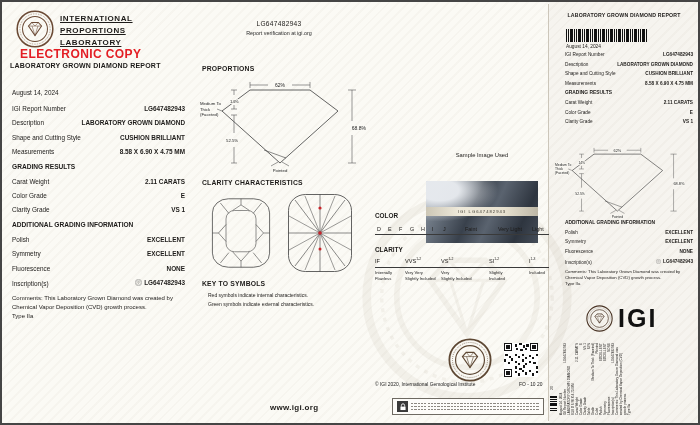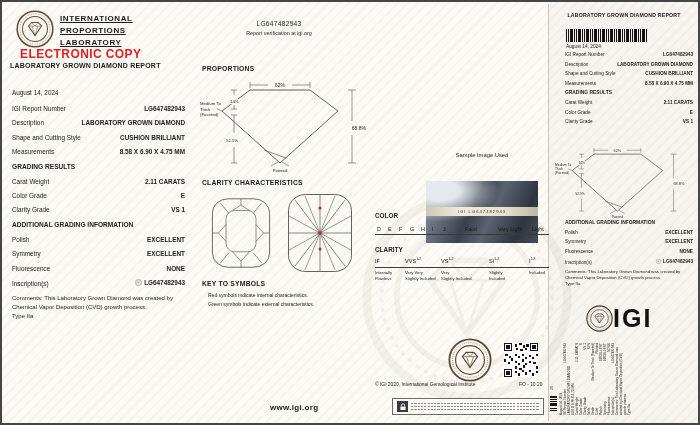--- a/index.html
+++ b/index.html
@@ -51,21 +51,21 @@
   .qr{background:#fff;}
   .barcode{background:repeating-linear-gradient(90deg,#111 0 1px,rgba(0,0,0,0) 1px 2px,#111 2px 2.7px,rgba(0,0,0,0) 2.7px 4.2px,#111 4.2px 5.6px,rgba(0,0,0,0) 5.6px 6.2px,#111 6.2px 6.6px,rgba(0,0,0,0) 6.6px 8px);}
   .vbarcode{background:repeating-linear-gradient(0deg,#111 0 .8px,rgba(0,0,0,0) .8px 1.9px,#111 1.9px 3px,rgba(0,0,0,0) 3px 3.6px);}
   .divider{position:absolute;left:546px;top:2px;bottom:2px;width:1px;background:#ccc6ba;}
   .col-right-bg{position:absolute;left:547px;top:0;right:0;bottom:0;background:rgba(90,75,50,0.03);}
   .r-title{font-weight:bold;font-size:5.2px;text-align:center;letter-spacing:.2px;}
   .r-date{font-size:4.8px;}
   .frow2{display:flex;justify-content:space-between;align-items:baseline;font-size:4.7px;margin-bottom:4.6px;}
   .sect2{font-weight:bold;font-size:4.9px;margin:0 0 4.8px;}
   .comments2{font-size:4.3px;line-height:1.35;}
-  .igi-big{display:flex;align-items:center;color:#111;}
+  .igi-big{display:flex;align-items:center;gap:5px;color:#111;}
   .igi-big .wordmark{font-size:25px;font-weight:600;letter-spacing:2px;line-height:1;}
   .stub{overflow:hidden;}
   .rot{position:absolute;left:0;top:72px;width:72px;height:137px;transform-origin:0 0;transform:rotate(-90deg);}
   .mrow{display:flex;justify-content:space-between;font-size:3.1px;line-height:1.3;}
   .mtxt{font-size:3.1px;line-height:1.3;}
   .wm{color:#6d5a3e;opacity:.06;}
   .lockbox{display:flex;align-items:center;gap:3px;border:1px solid #6e6a62;background:#fdfcf9;padding:2px 4px;box-sizing:border-box;}
   .locksq{width:11px;height:11px;background:#3a3a3a;display:flex;align-items:center;justify-content:center;flex:none;}
   .finelines{flex:1;}
   .finelines div{height:1.2px;margin:1.5px 0;background:repeating-linear-gradient(90deg,#8c8880 0 2.2px,rgba(0,0,0,0) 2.2px 3.3px);}

